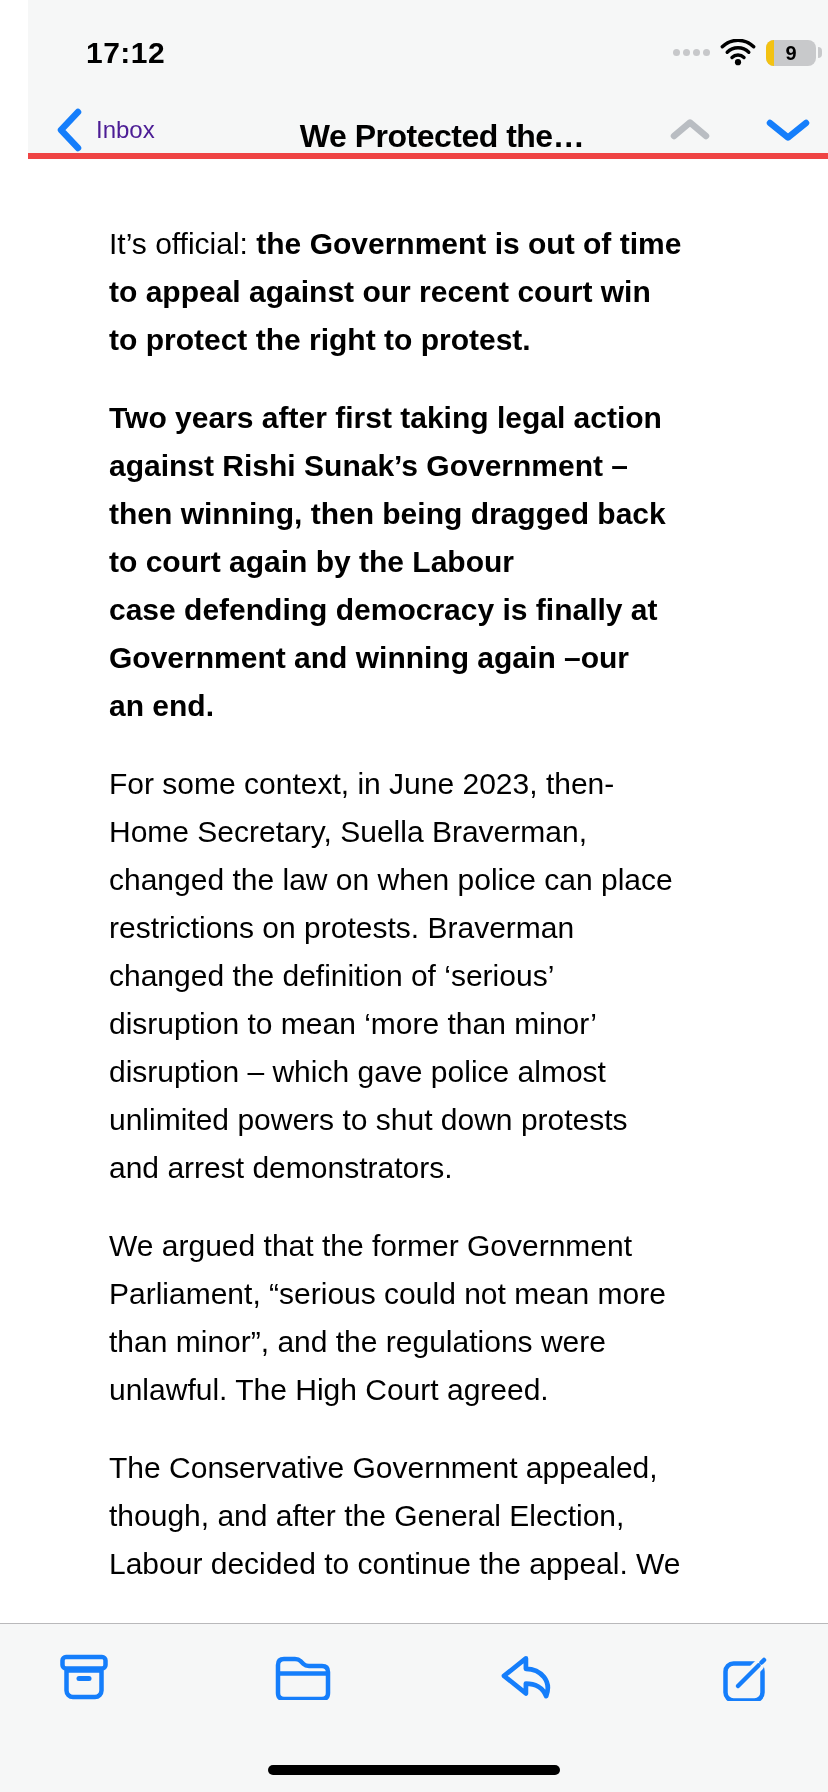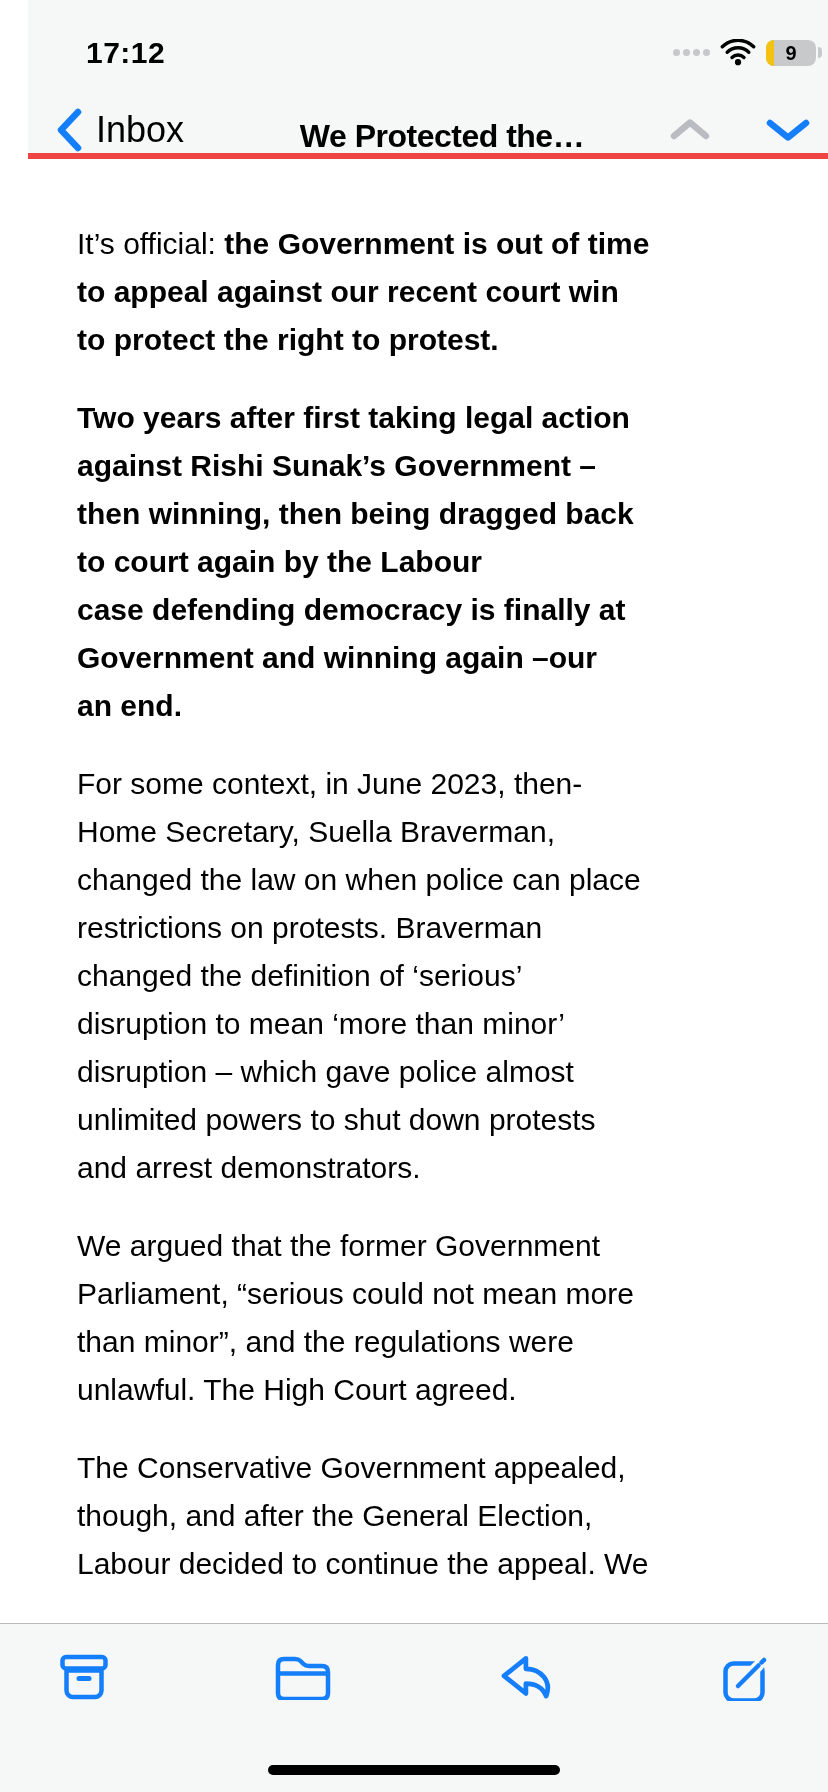--- a/index.html
+++ b/index.html
@@ -25,32 +25,32 @@
   }
   .battery .fill{position:absolute; left:0; top:0; bottom:0; width:8px; background:#f3c212;}
   .battery .lvl{position:relative; font-size:20px; font-weight:700; color:#000; line-height:26px;}
   .battery-nub{width:4px; height:11px; background:#c8c9cb; border-radius:0 4px 4px 0; margin-left:2px;}
   .batt-wrap{display:flex; align-items:center;}
   .nav-bar{
     position:relative; height:63px; display:flex; align-items:center;
     padding:6px 46px 0 28px; box-sizing:border-box;
   }
   .back-button{display:flex; align-items:center; gap:14px; cursor:pointer;}
-  .back-label{font-size:36px; color:#000000;}
+  .back-label{font-size:24px; color:#4c1d95;}
   .nav-title{
     position:absolute; left:50%; transform:translateX(-50%); bottom:3px;
     font-size:32px; font-weight:700; letter-spacing:-.5px; white-space:nowrap;
   }
   .nav-arrows{margin-left:auto; display:flex; align-items:center; gap:56px;}
   .nav-arrows svg{display:block;}
   
   .content{
     position:absolute; top:159px; left:0; width:828px; height:1464px;
     background:#fff; overflow:hidden;
-    padding:61px 30px 0 77px; box-sizing:border-box;
+    padding:61px 30px 0 109px; box-sizing:border-box;
   }
   .para{margin:0 0 30px 0;}
   .line{font-size:30px; line-height:48px; white-space:pre;}
   .line .b{font-weight:700;}
   
   .toolbar{
     position:absolute; left:0; bottom:0; width:828px; height:169px;
     background:#f6f7f7; border-top:1px solid #b9b9bb; box-sizing:border-box;
     display:flex; justify-content:space-between; align-items:flex-start;
     padding:30px 60px 0 60px;

